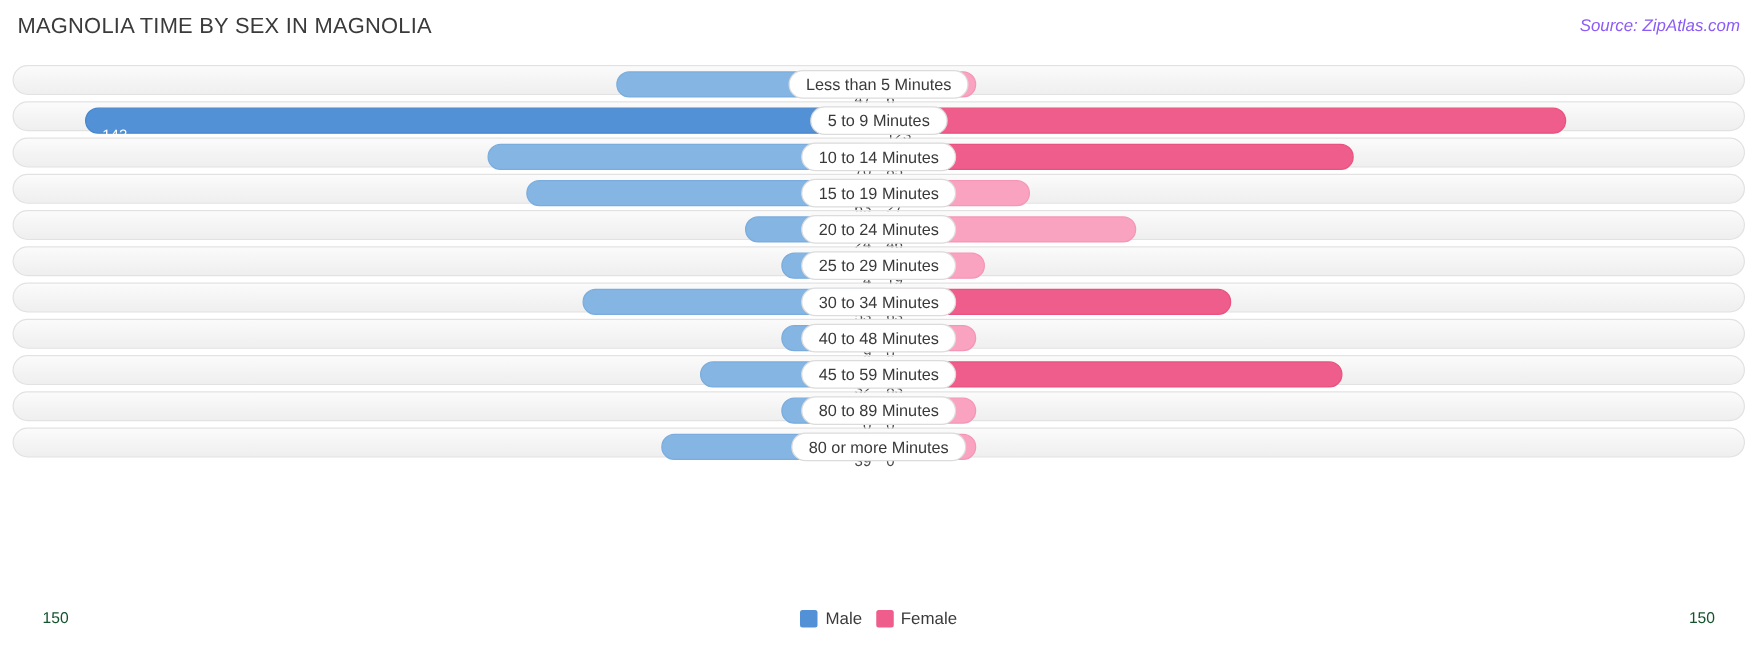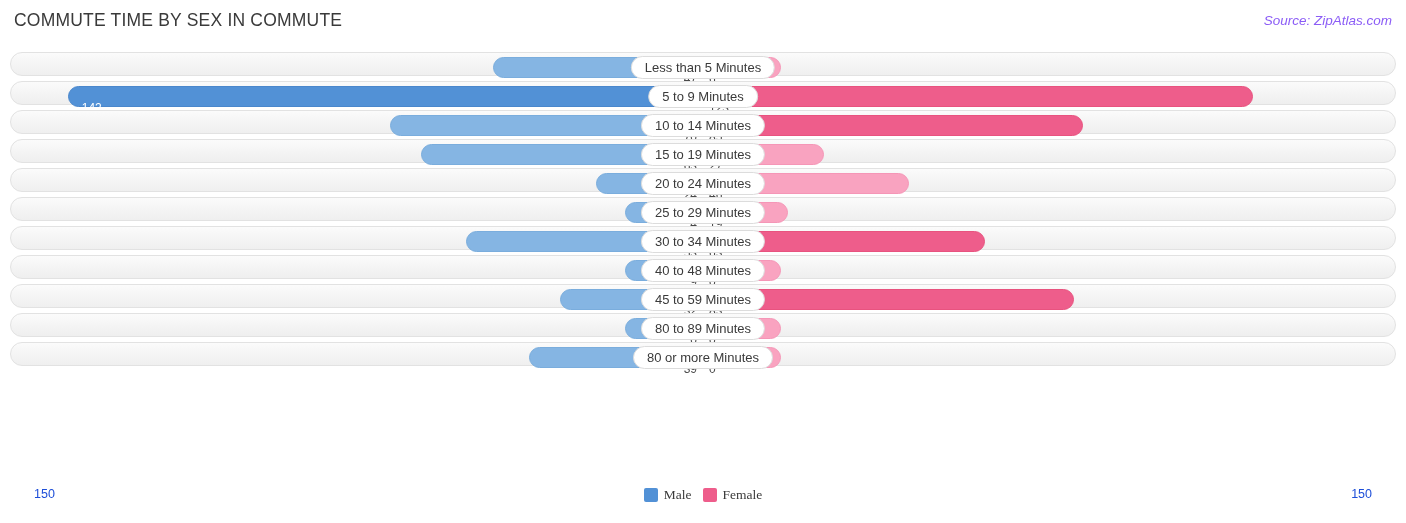--- a/index.html
+++ b/index.html
@@ -99,46 +99,45 @@
   .axis {
     position: absolute;
     left: 0; right: 0;
     top: 487px;
     height: 28px;
   }
   .axis .lbl {
     position: absolute;
     top: 0;
     font-size: 12.5px;
-    color: #1d4ed8;
+    color: #14532d;
   }
   .axis .left { left: 34px; }
   .axis .right { right: 34px; }
 
   .legend {
     position: absolute;
     left: 0; right: 0;
     top: 487px;
     display: flex;
     justify-content: center;
     align-items: center;
     gap: 11px;
     font-size: 13.5px;
     color: #3a3a3a;
-    font-family: Liberation Serif, serif;
   }
   .legend .item { display: flex; align-items: center; gap: 6px; }
   .swatch { width: 14px; height: 14px; border-radius: 2px; display: inline-block; }
 </style>
 </head>
 <body>
 
 <div class="chart-wrap">
 
-  <div class="title">COMMUTE TIME BY SEX IN COMMUTE</div>
+  <div class="title">MAGNOLIA TIME BY SEX IN MAGNOLIA</div>
   <div class="source">Source: ZipAtlas.com</div>
 
   <div class="rows" id="rows">
       <div class="row">
         <div class="track">
           <div class="bar male" style="width: 210.247px;"></div>
           <div class="bar female" style="width: 78px;"></div>
           <div class="val male-out">47</div>
           <div class="val female-out">6</div>
           <div class="cat">Less than 5 Minutes</div>

